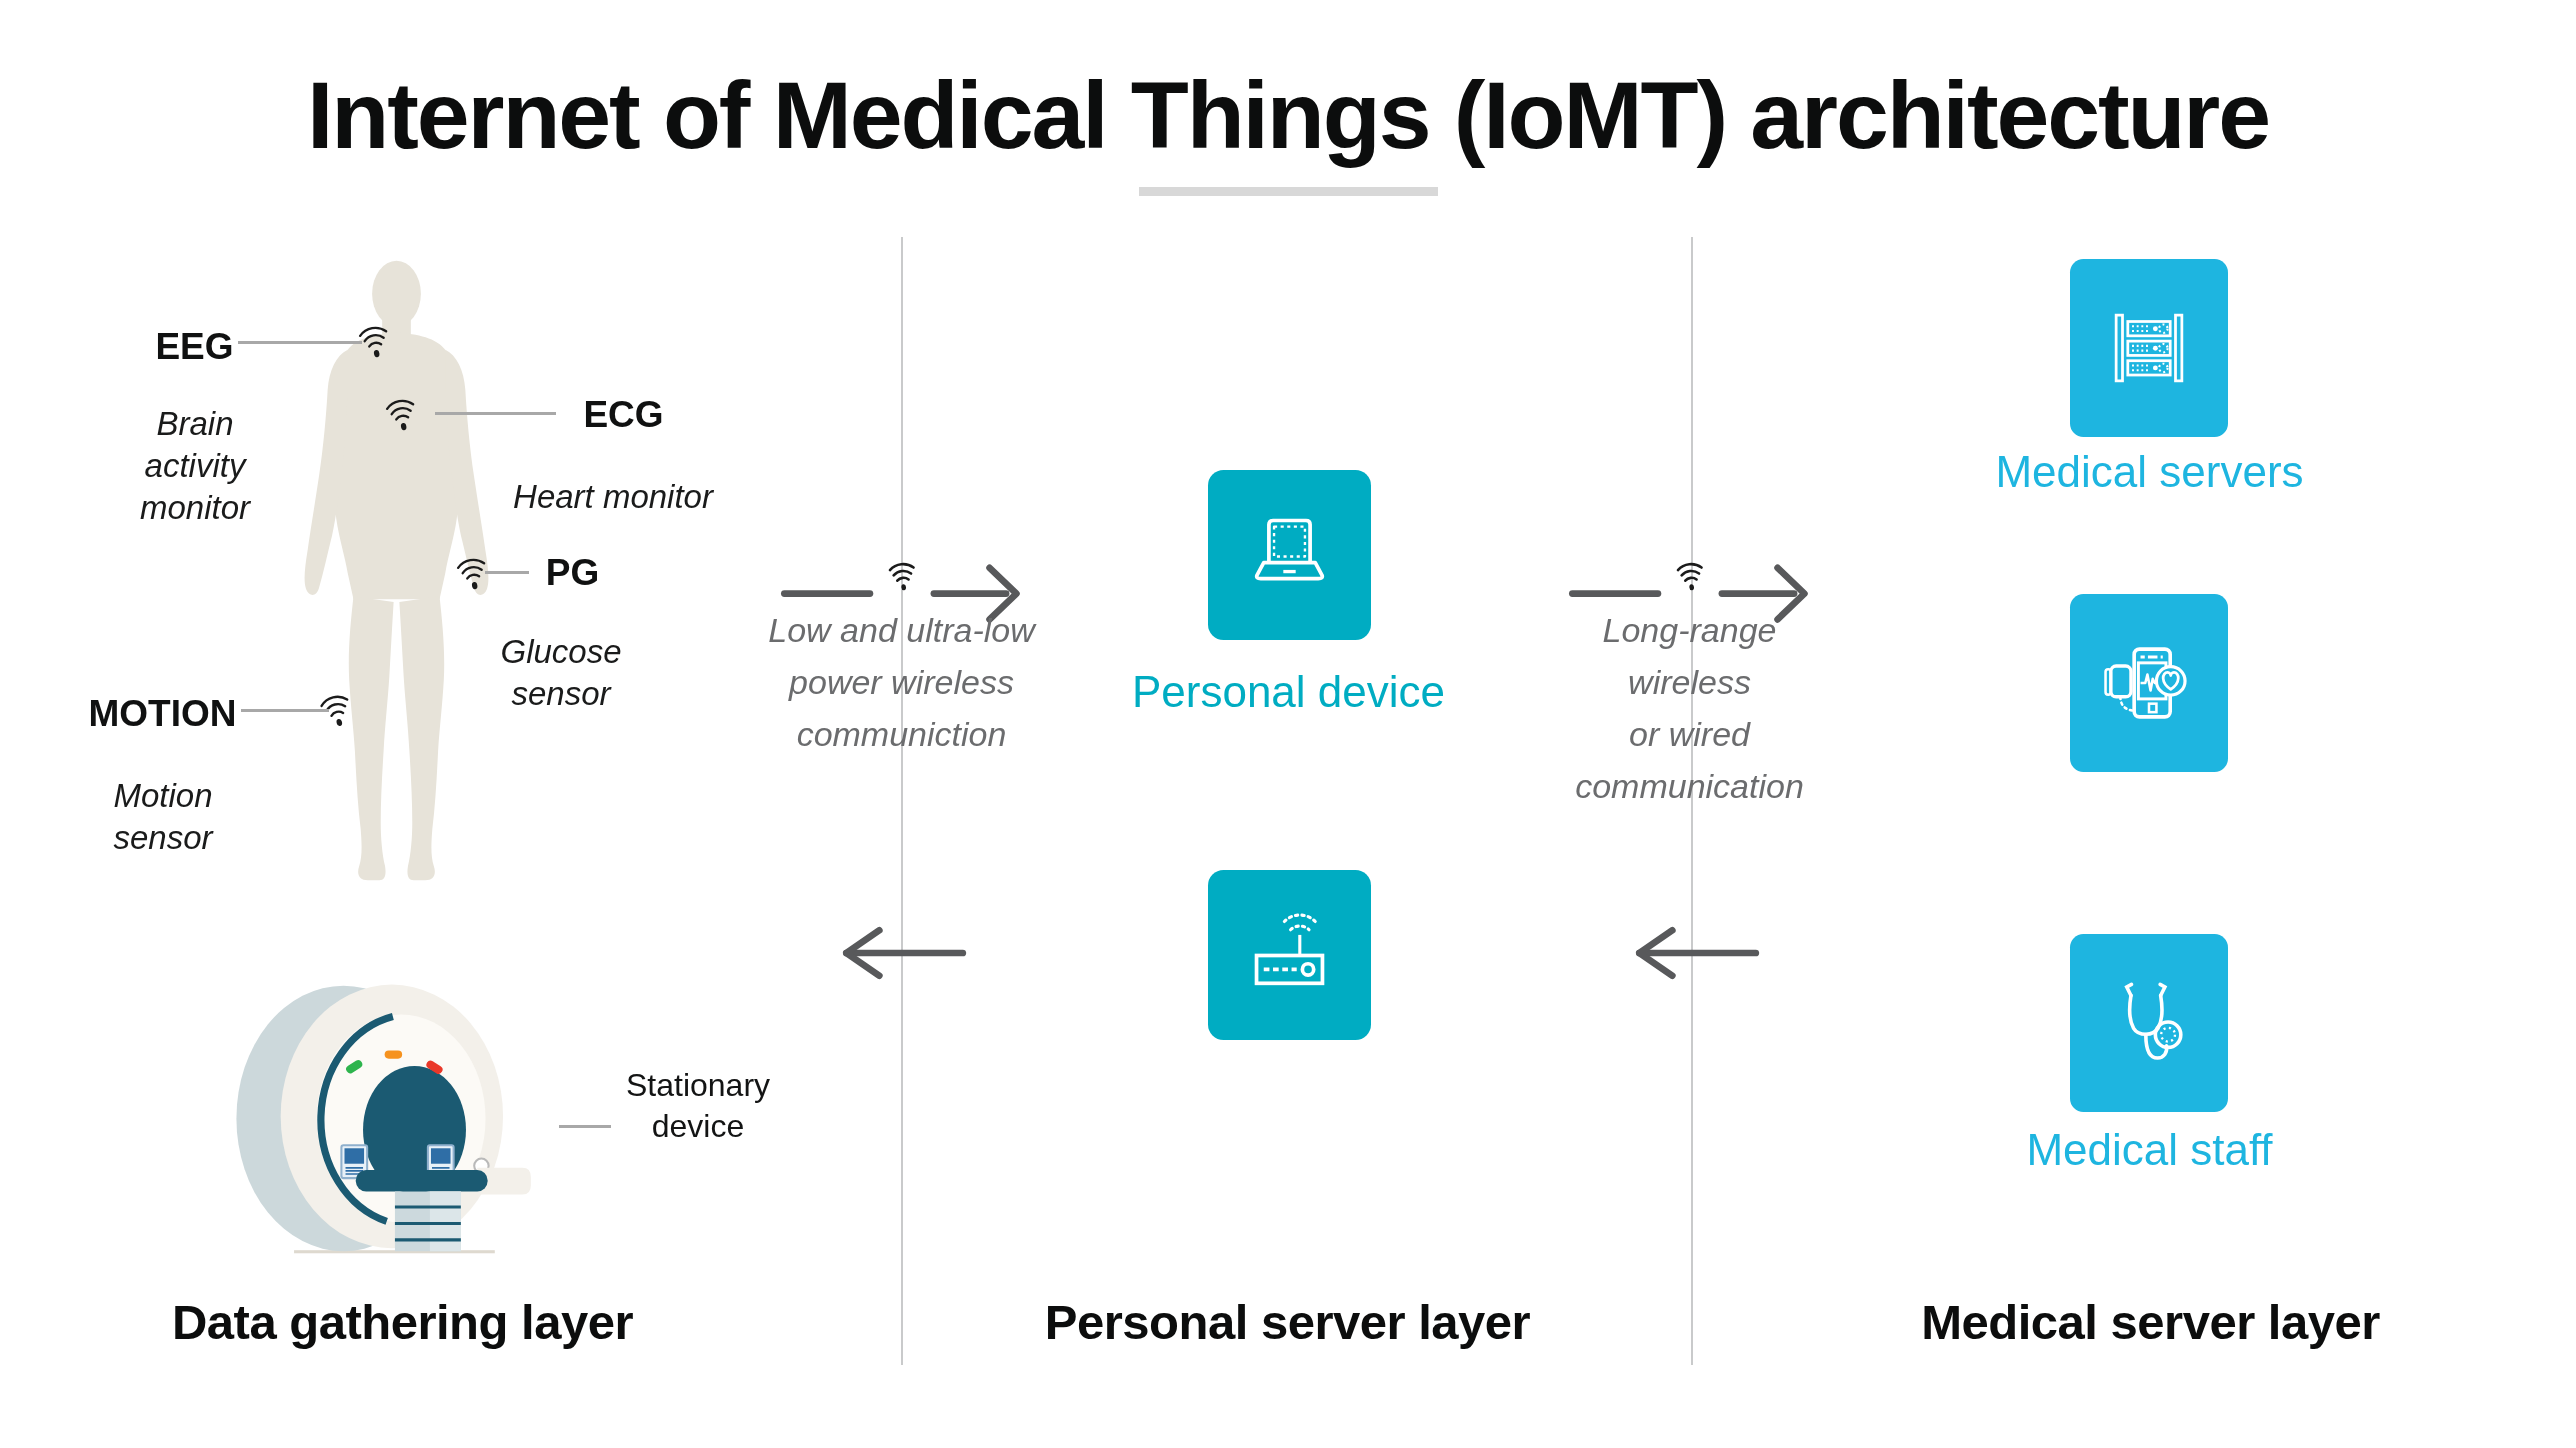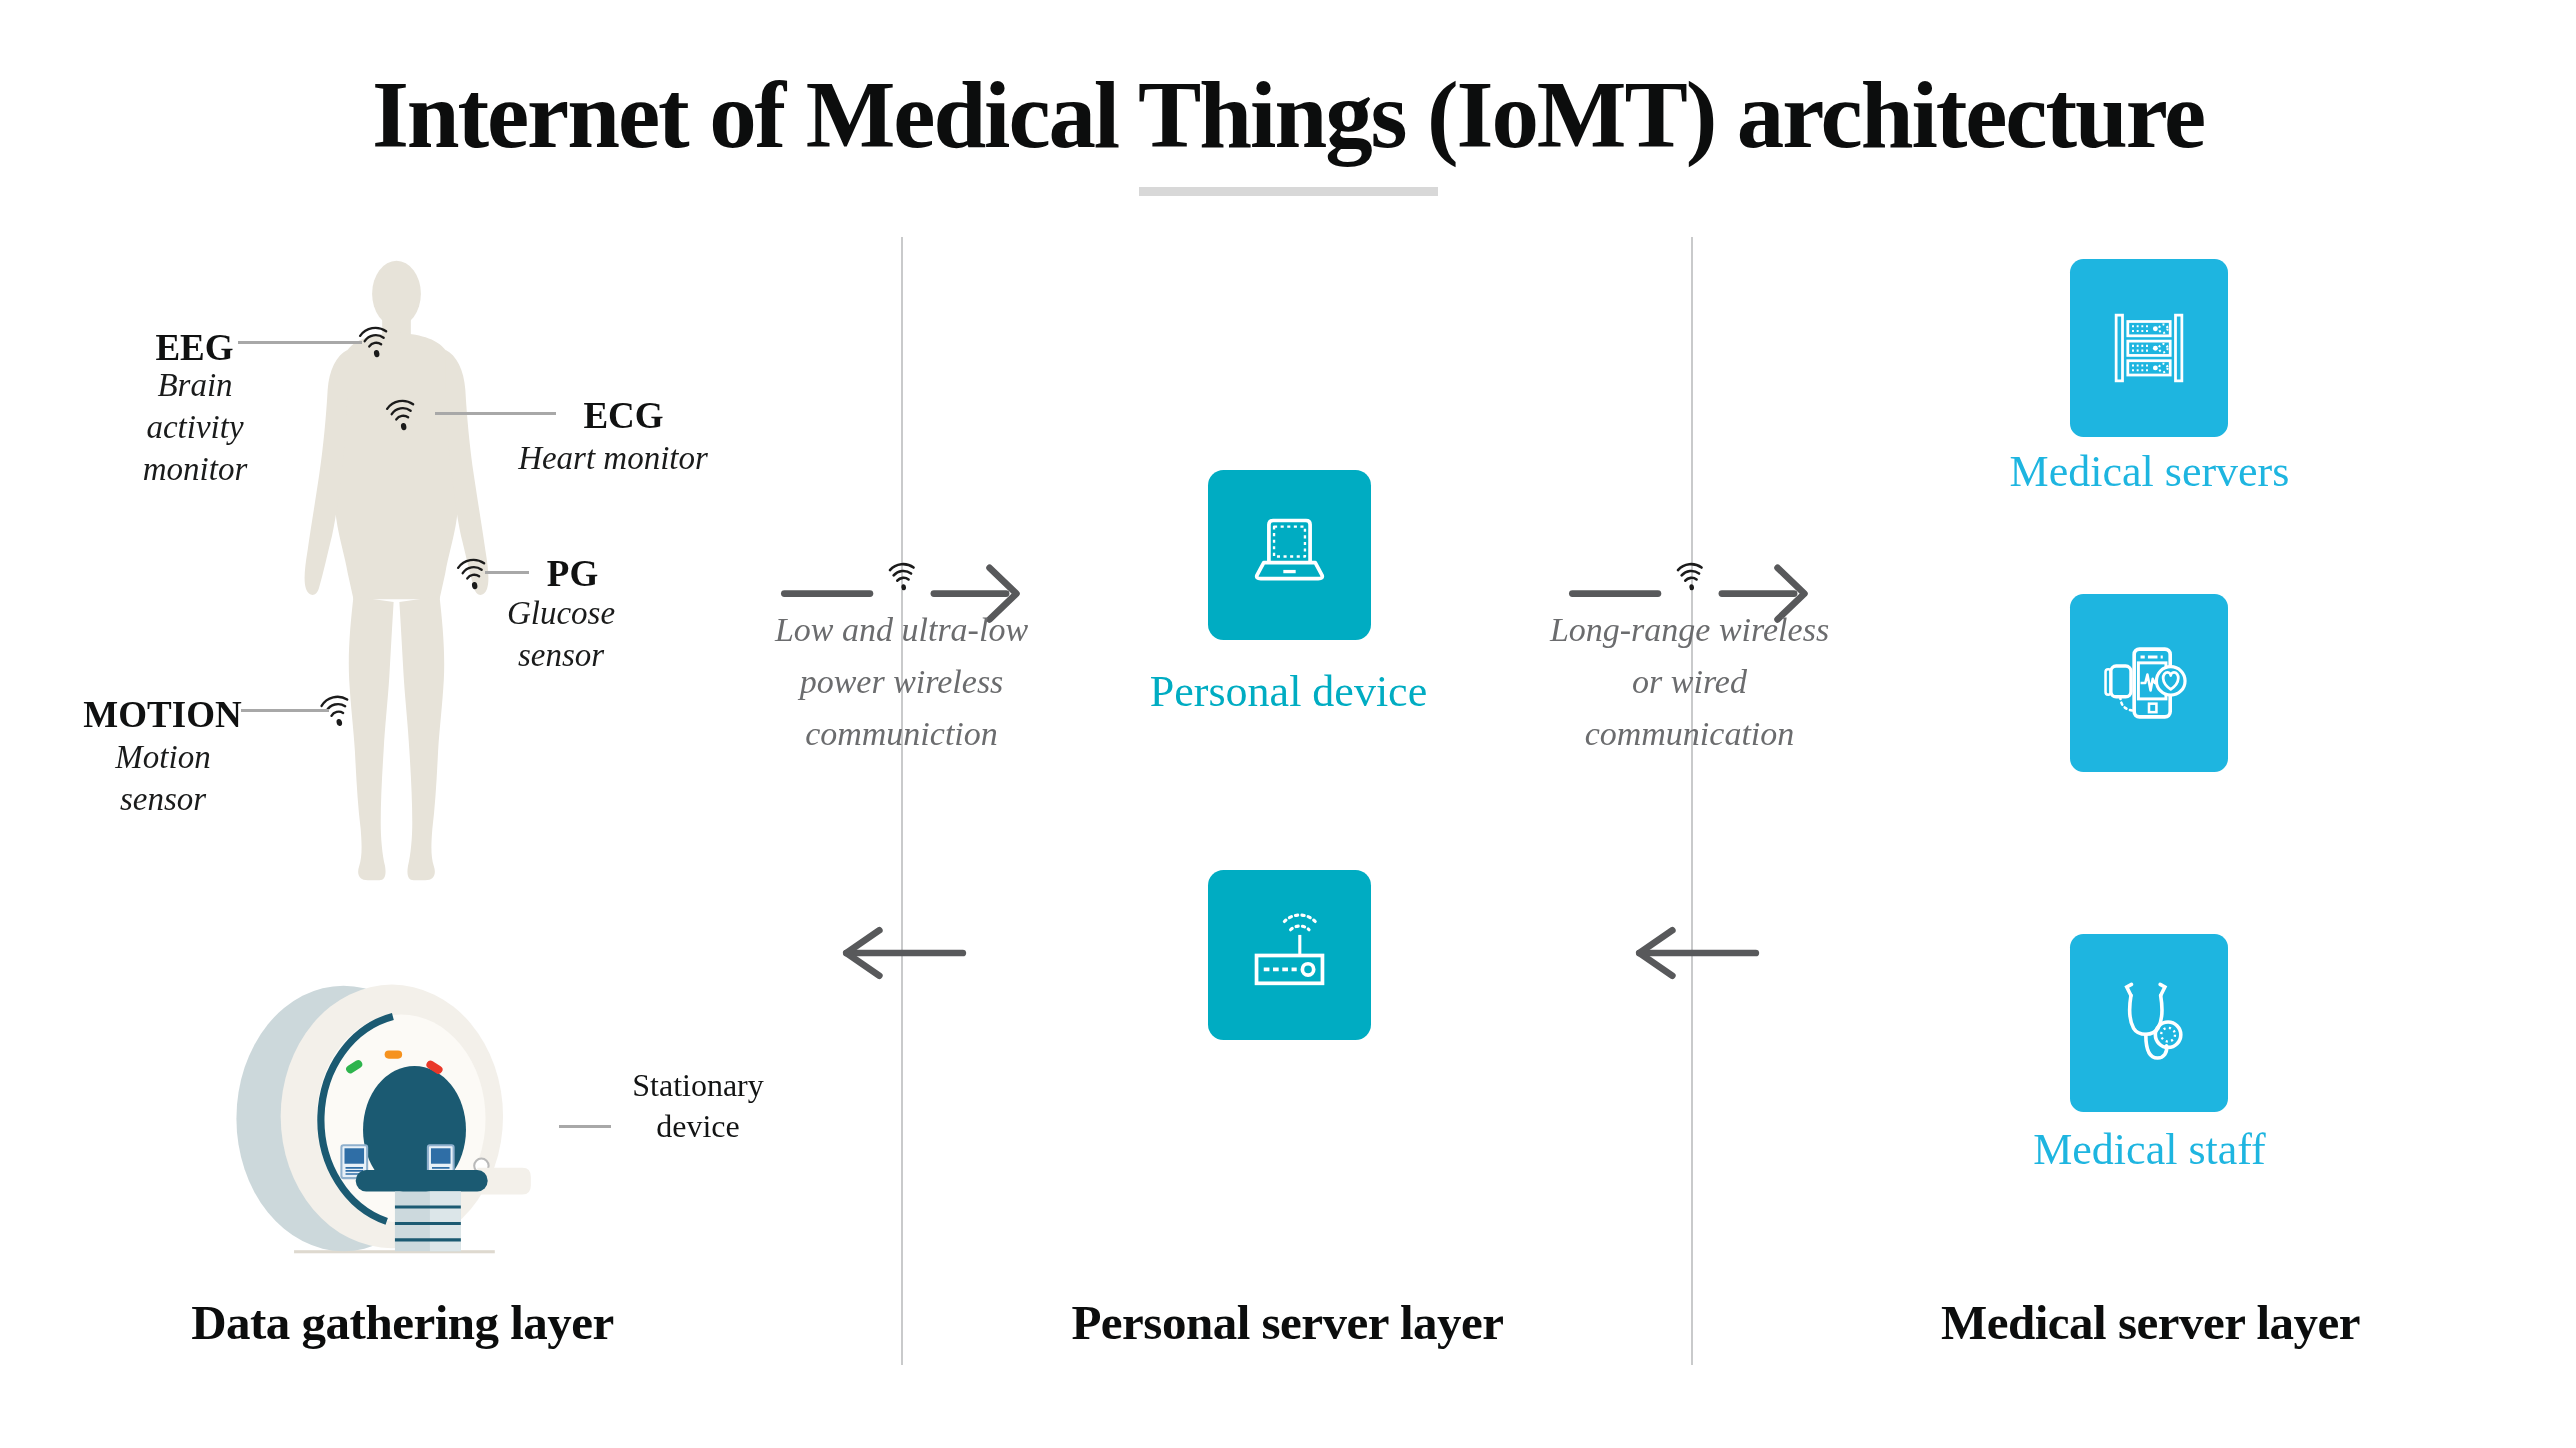--- a/index.html
+++ b/index.html
@@ -1,25 +1,25 @@
 <!DOCTYPE html>
 <html style="--accent_teal: #00acc2; --accent_blue: #1eb5e0; --arrow_gray: #58595b; --text_gray: #6b6c6e; --divider_gray: #c9cacb; --connector_gray: #a8a8a8; --underline_gray: #d8d8d8; --body_beige: #e7e3d9; --ink: #1b1b1b; --mri_teal: #1b5a72; --mri_cream: #f3f0ea; --mri_backing: #ccd8db; --mri_white: #fcfaf6; --light_green: #2eb44d; --light_orange: #f6921e; --light_red: #ea3829;font-size:8.2px"><head>
 <meta charset="utf-8">
 <style>
   html,body{margin:0;padding:0;background:#ffffff;}
   #canvas{position:relative;width:2576px;height:1449px;background:#ffffff;overflow:hidden;
-          font-family:Liberation Serif, serif;color:#0e0f0f;}
+          font-family:Liberation Sans, sans-serif;color:#0e0f0f;}
   .abs{position:absolute;}
   .page-title{left:0;top:122;width:2576px;text-align:center;font-size:95px;font-weight:700;
               letter-spacing:-2.1px;line-height:103px;white-space:nowrap;color:#0c0d0d;}
   .title-underline{left:1139px;top:187px;width:299px;height:9.3px;background:var(--underline_gray);}
   .divider{top:237px;width:2.1px;height:1128px;background:var(--divider_gray);}
   .sensor-abbr{font-size:37px;font-weight:700;text-align:center;width:185px;white-space:nowrap;color:#101111;}
   .sensor-desc{font-size:33px;font-style:italic;text-align:center;width:268px;line-height:42px;
-               white-space:pre-line;color:#1a1b1b;}
+               white-space:pre-line;color:#1a1b1b;margin-top:39px;}
   .connector{height:3.1px;background:var(--connector_gray);}
   .link-text{width:299px;text-align:center;font-size:34px;font-style:italic;line-height:52px;
              color:var(--text_gray);white-space:pre-line;}
   .tile{width:163px;height:170px;border-radius:15.5px;display:flex;align-items:center;justify-content:center;}
   .tile-teal{background:var(--accent_teal);}
   .tile-blue{background:var(--accent_blue);width:158px;height:178px;border-radius:13.4px;}
   .tile-label{width:361px;text-align:center;font-size:44px;line-height:52px;white-space:nowrap;margin-top:7px;}
   .teal-label{color:var(--accent_teal);}
   .blue-label{color:var(--accent_blue);}
   .layer-label{width:515px;text-align:center;font-size:49px;font-weight:700;letter-spacing:-0.5px;

